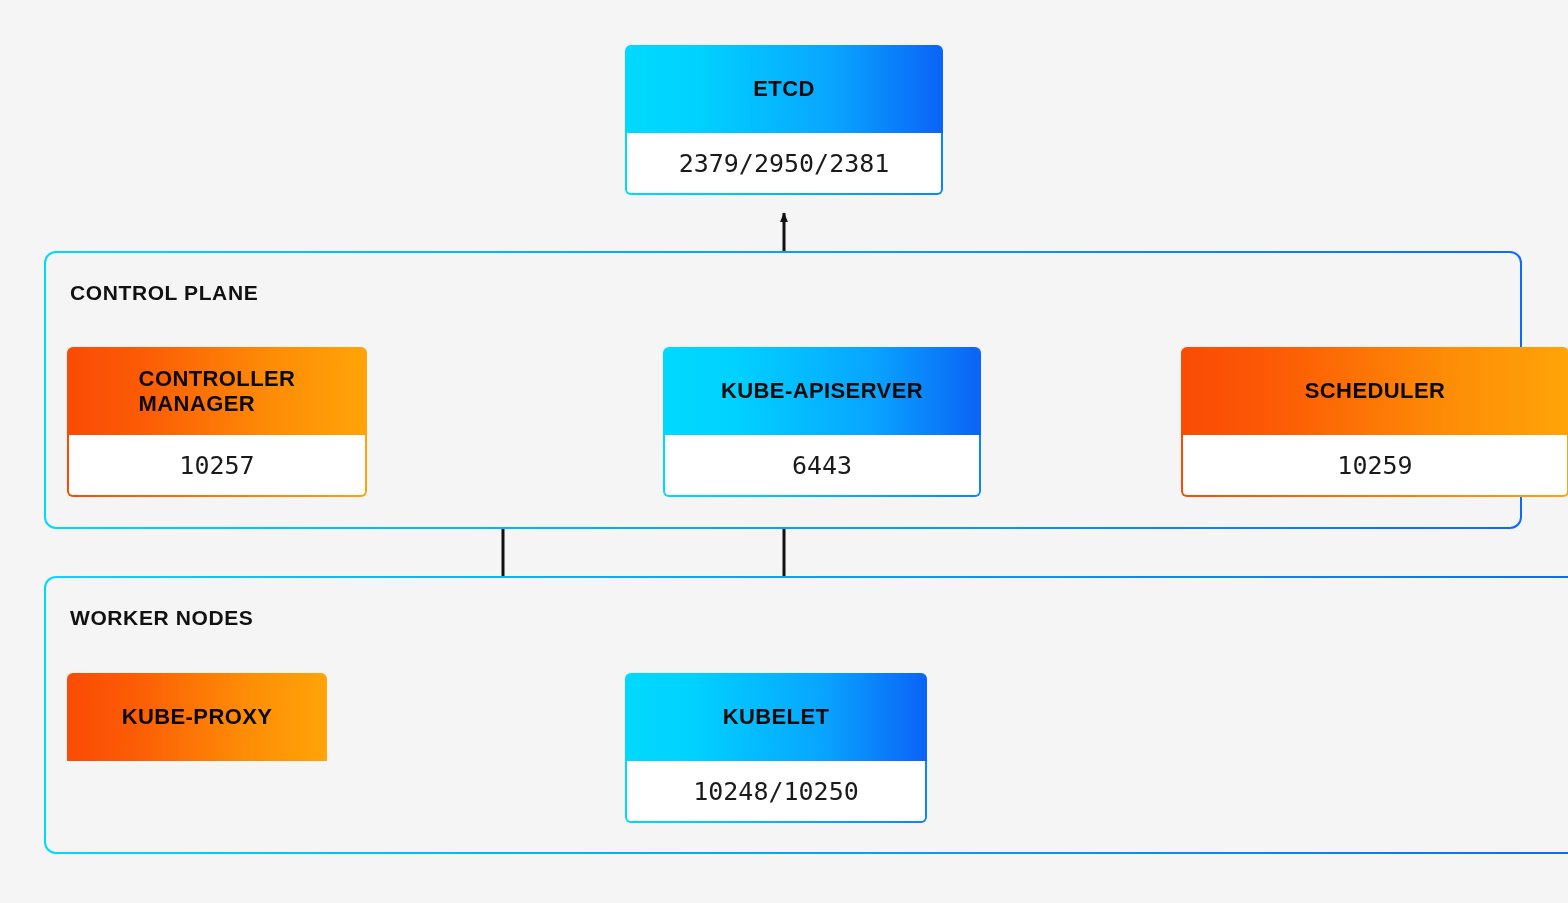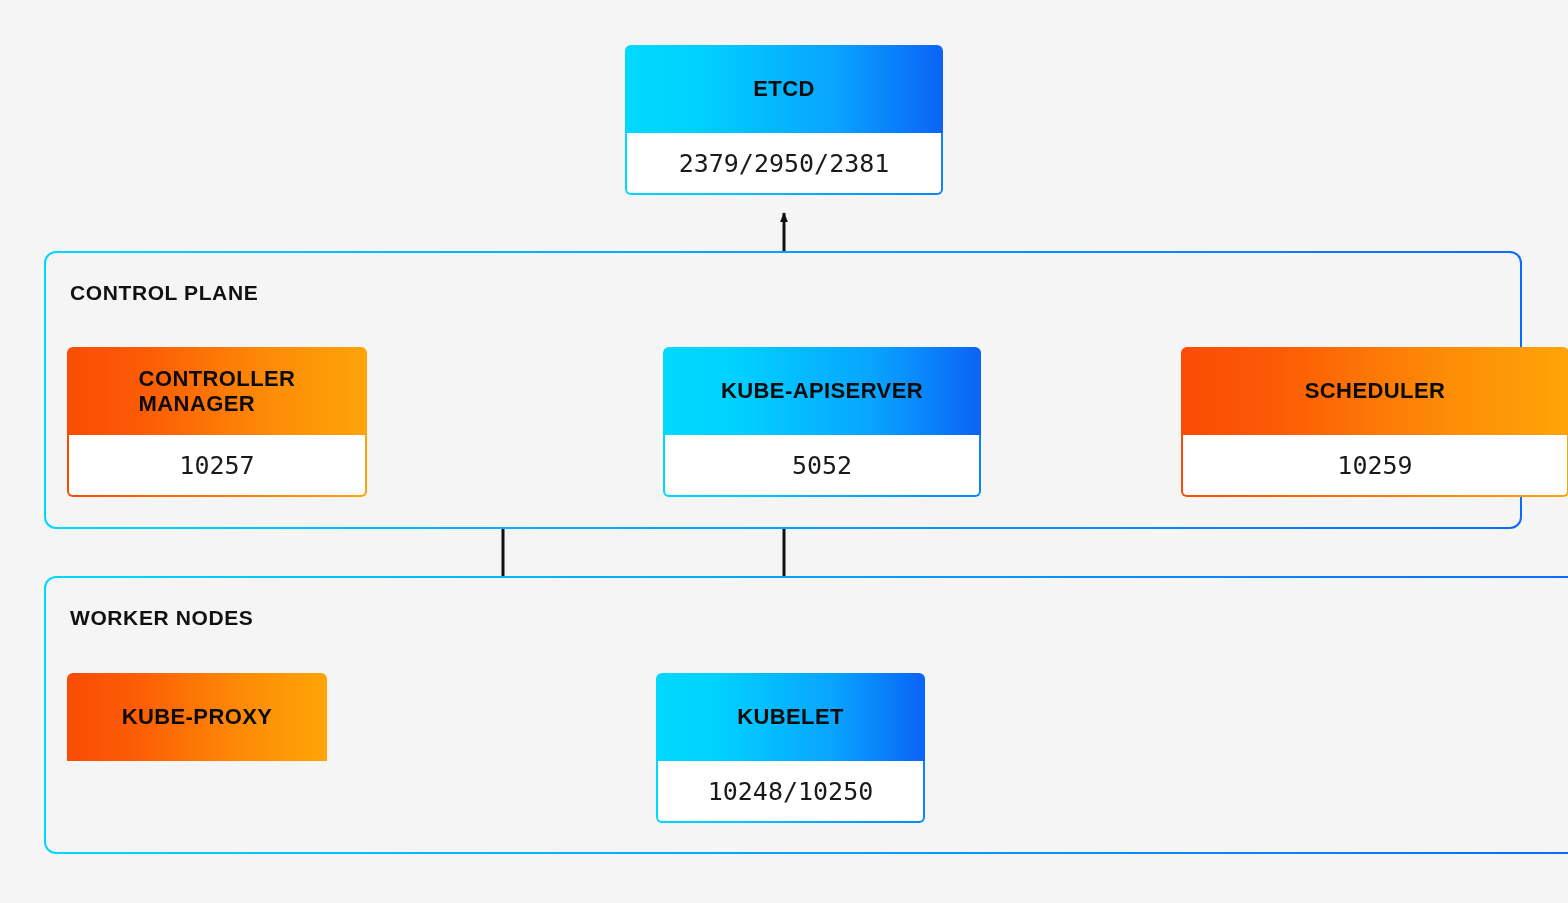--- a/index.html
+++ b/index.html
@@ -107,21 +107,21 @@
     border: 2px solid transparent;
     border-top: 0;
   }
 
   
   #card-etcd                { left: 625px; top: 45px;  width: 318px; }
   #card-controller-manager  { left: 67px;  top: 347px; width: 300px; }
   #card-kube-apiserver      { left: 625px; top: 347px; width: 318px; margin-left: 38px; }
   #card-scheduler           { left: 1181px; top: 347px; width: 388px; }
   #card-kube-proxy          { left: 67px;  top: 673px; width: 260px; }
-  #card-kubelet             { left: 656px; top: 673px; width: 269px; }
+  #card-kubelet             { left: 625px; top: 673px; width: 302px; }
 
   .two-line { line-height: 1.14; }
 </style>
 </head>
 <body>
 
 <svg id="canvas" width="1568" height="903" viewBox="0 0 1568 903">
   <defs>
     <marker id="arrow" markerWidth="11" markerHeight="11" refX="9.2" refY="4" orient="auto" markerUnits="userSpaceOnUse">
       <path d="M0,0 L10,4 L0,8 z" fill="#111111"></path>
@@ -176,21 +176,21 @@
     <span>
       <span>CONTROLLER</span><br>
       <span>MANAGER</span>
     </span>
   </div>
   <div class="card-port orange">10257</div>
 </div>
 
 <div class="card" id="card-kube-apiserver">
   <div class="card-head blue">KUBE-APISERVER</div>
-  <div class="card-port blue">5052</div>
+  <div class="card-port blue">6443</div>
 </div>
 
 <div class="card" id="card-scheduler">
   <div class="card-head orange">SCHEDULER</div>
   <div class="card-port orange">10259</div>
 </div>
 
 <div class="card" id="card-kube-proxy">
   <div class="card-head orange">KUBE-PROXY</div>
 </div>

